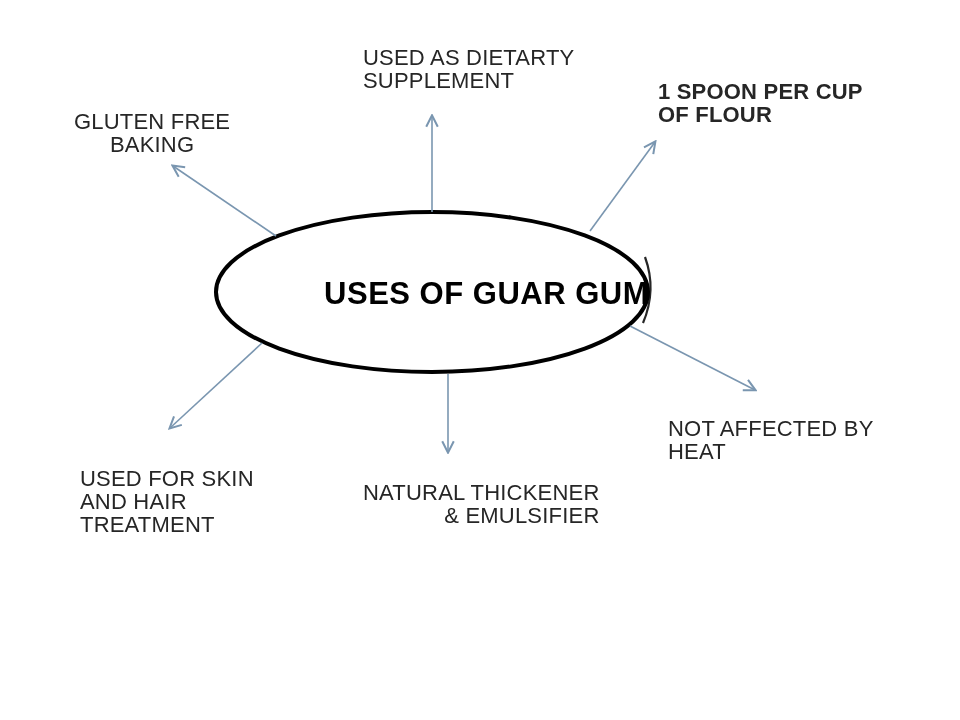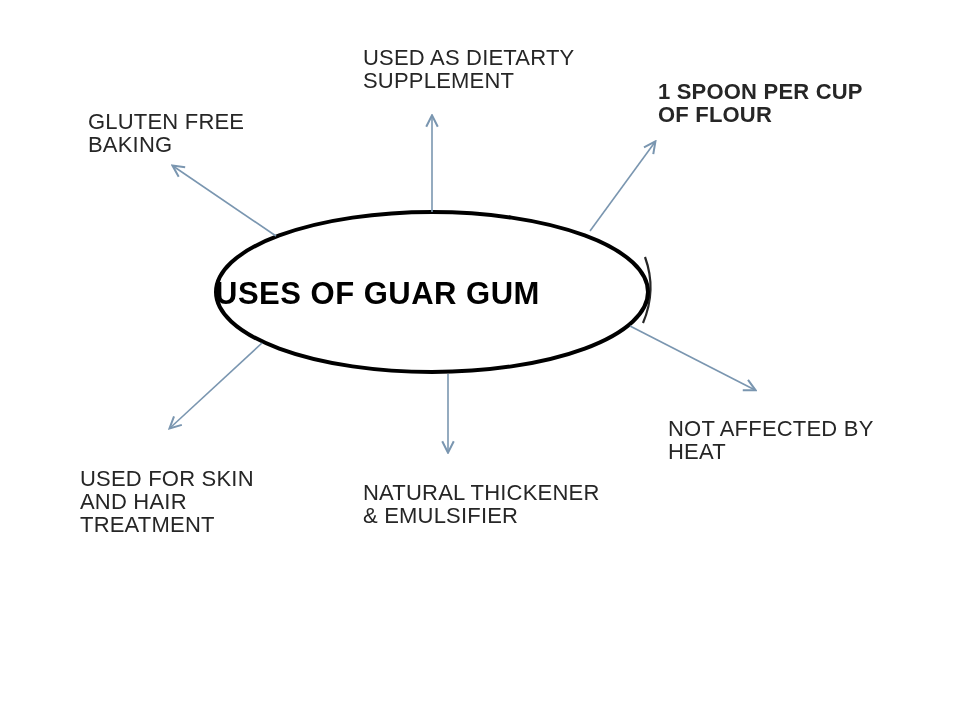--- a/index.html
+++ b/index.html
@@ -27,31 +27,31 @@
     font-size: 22px;
     line-height: 23px;
     white-space: pre-line;
     letter-spacing: 0.2px;
   }
   .center-label {
     position: absolute;
     left: 215px;
     top: 276px;
     width: 434px;
-    text-align: left;
+    text-align: right;
     font-weight: bold;
     font-size: 31px;
     letter-spacing: 0.5px;
     color: #000000;
   }
   .pos-dietary   { left: 363px; top: 46px;  }
   .pos-spoon     { left: 658px; top: 80px; font-weight: bold;  }
-  .pos-gluten    { left: 88px;  top: 110px; }
+  .pos-gluten    { left: 74px;  top: 110px; text-align: center; }
   .pos-skin      { left: 80px;  top: 450px; margin-top: 17px; }
-  .pos-thickener { left: 363px; top: 481px; }
+  .pos-thickener { left: 363px; top: 481px; text-align: right; }
   .pos-heat      { left: 668px; top: 417px; }
 </style>
 </head>
 <body>
 
 <div class="canvas">
 
   <svg class="gfx" viewBox="0 0 960 720" xmlns="http://www.w3.org/2000/svg">
     <defs>
       <marker id="ah" viewBox="0 0 10 10" refX="8.5" refY="5" markerWidth="9" markerHeight="9" orient="auto-start-reverse">

